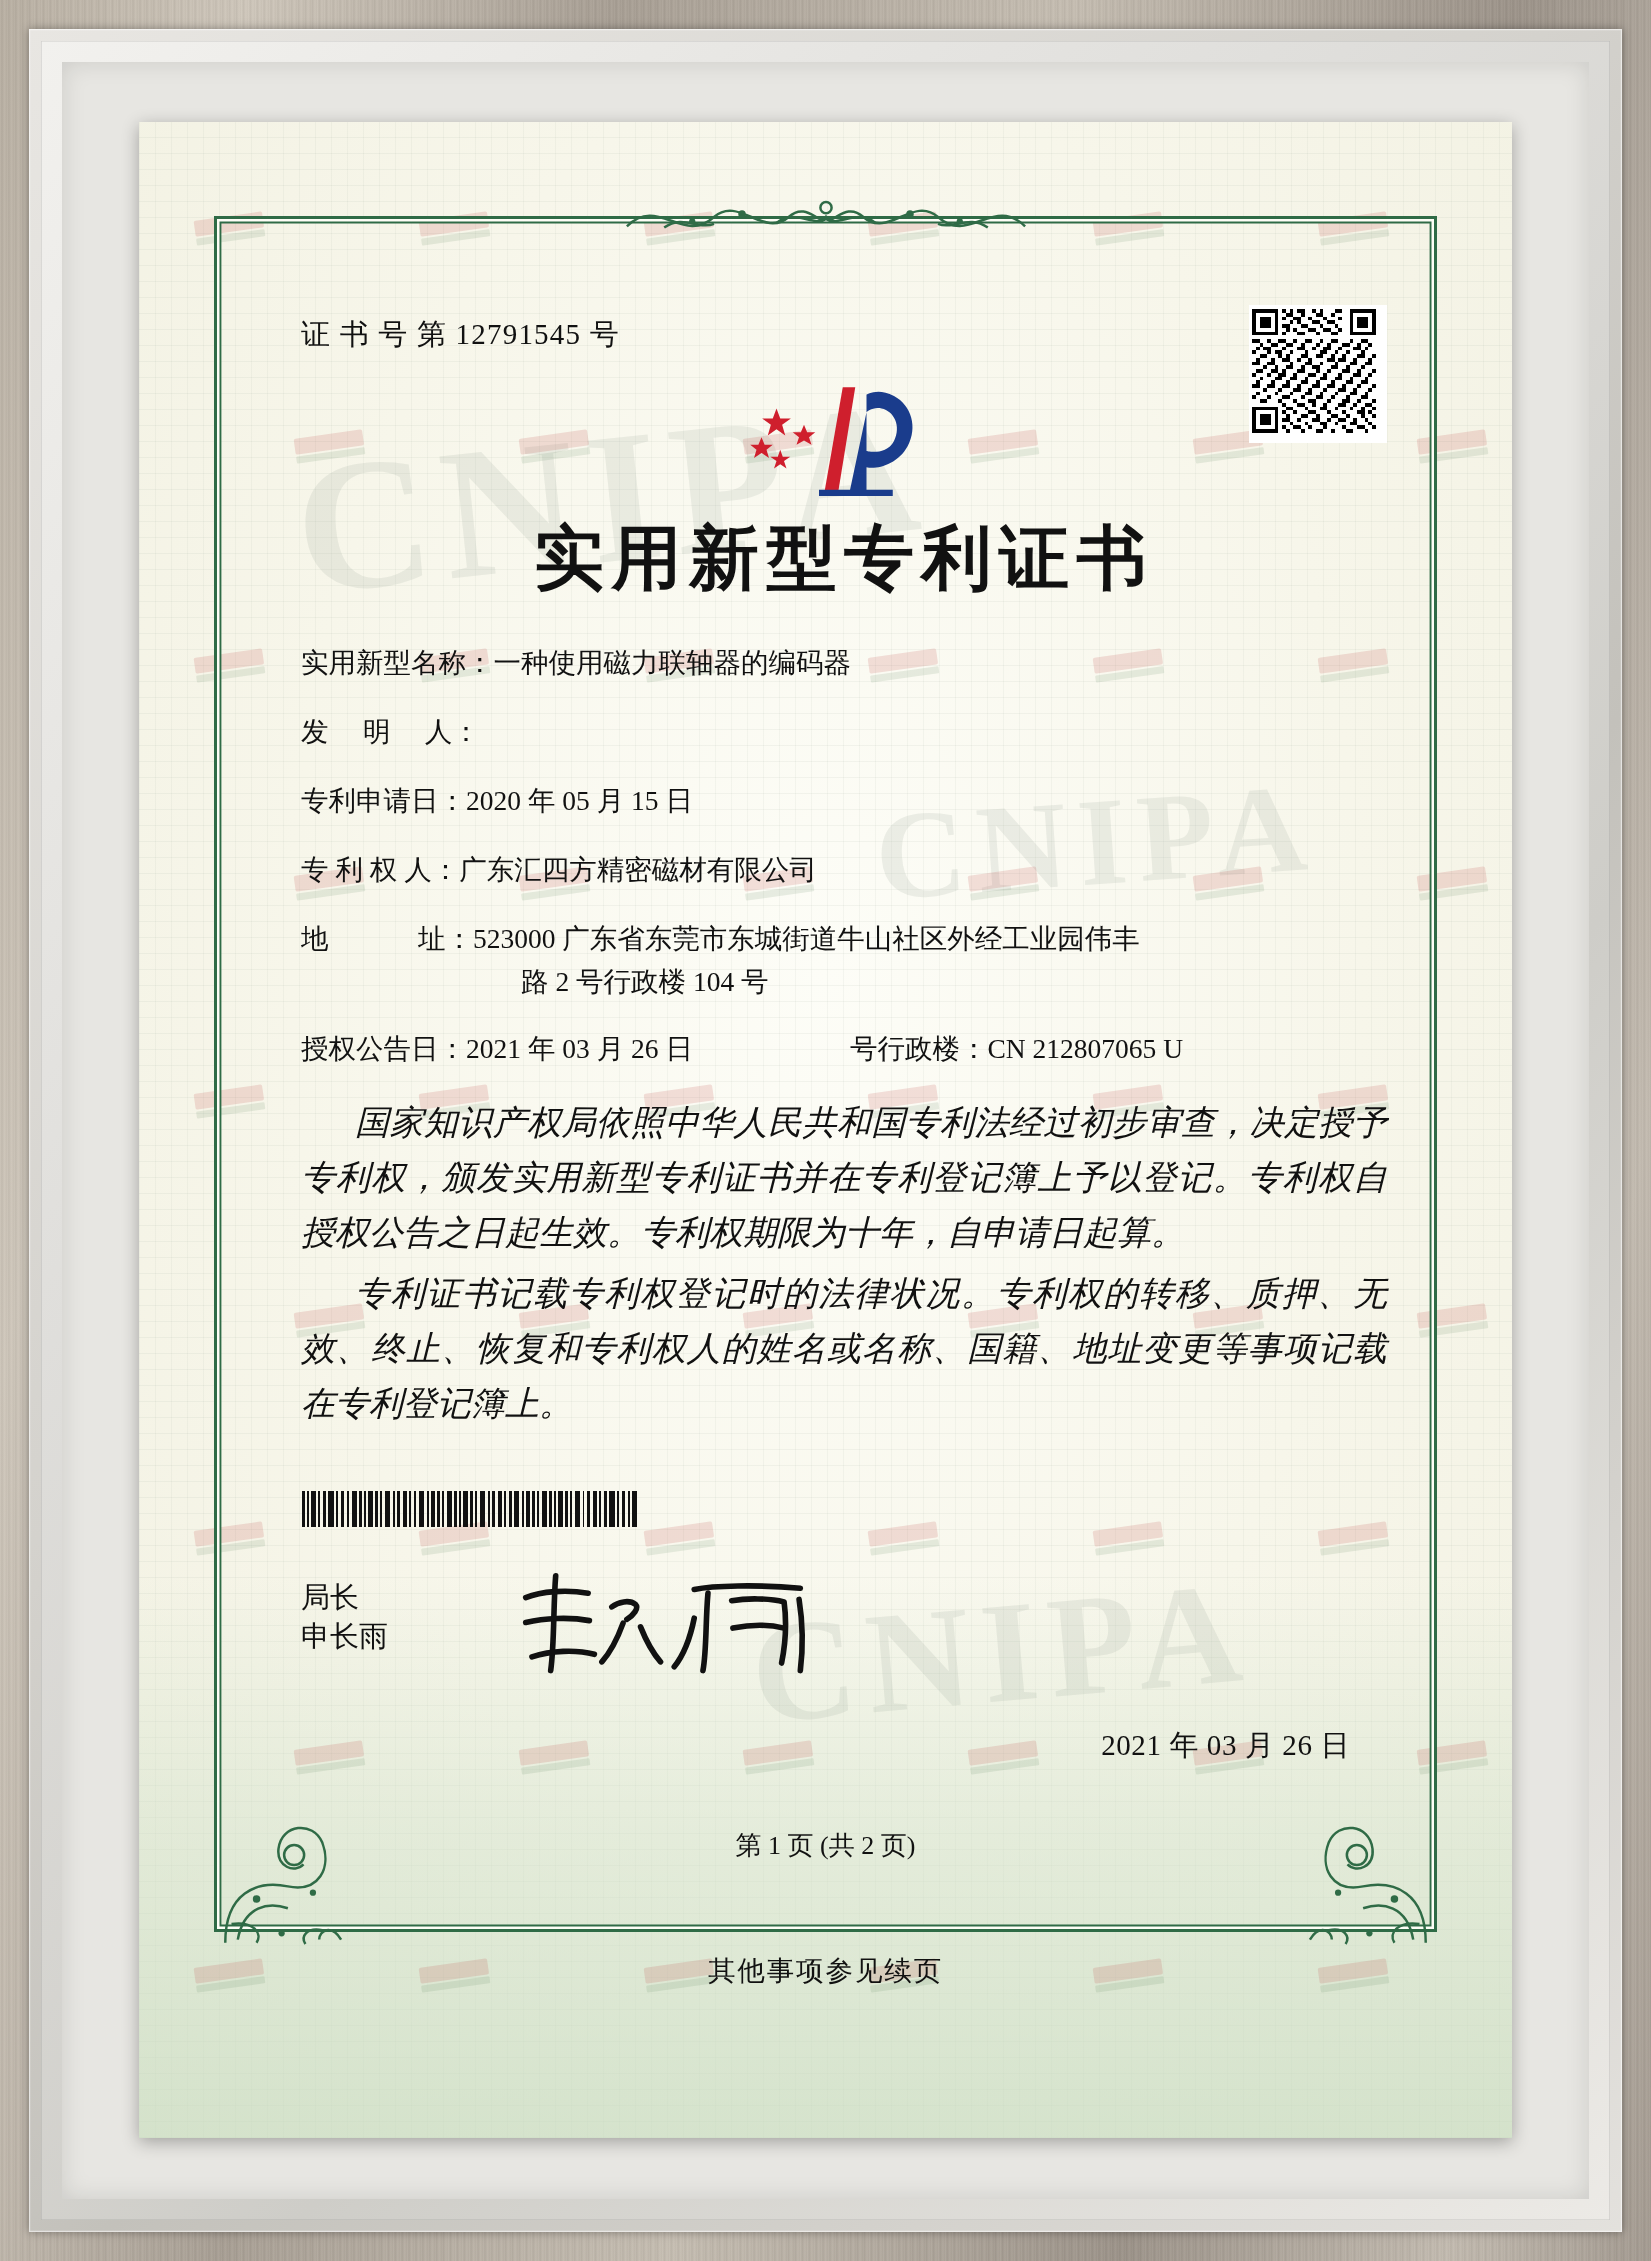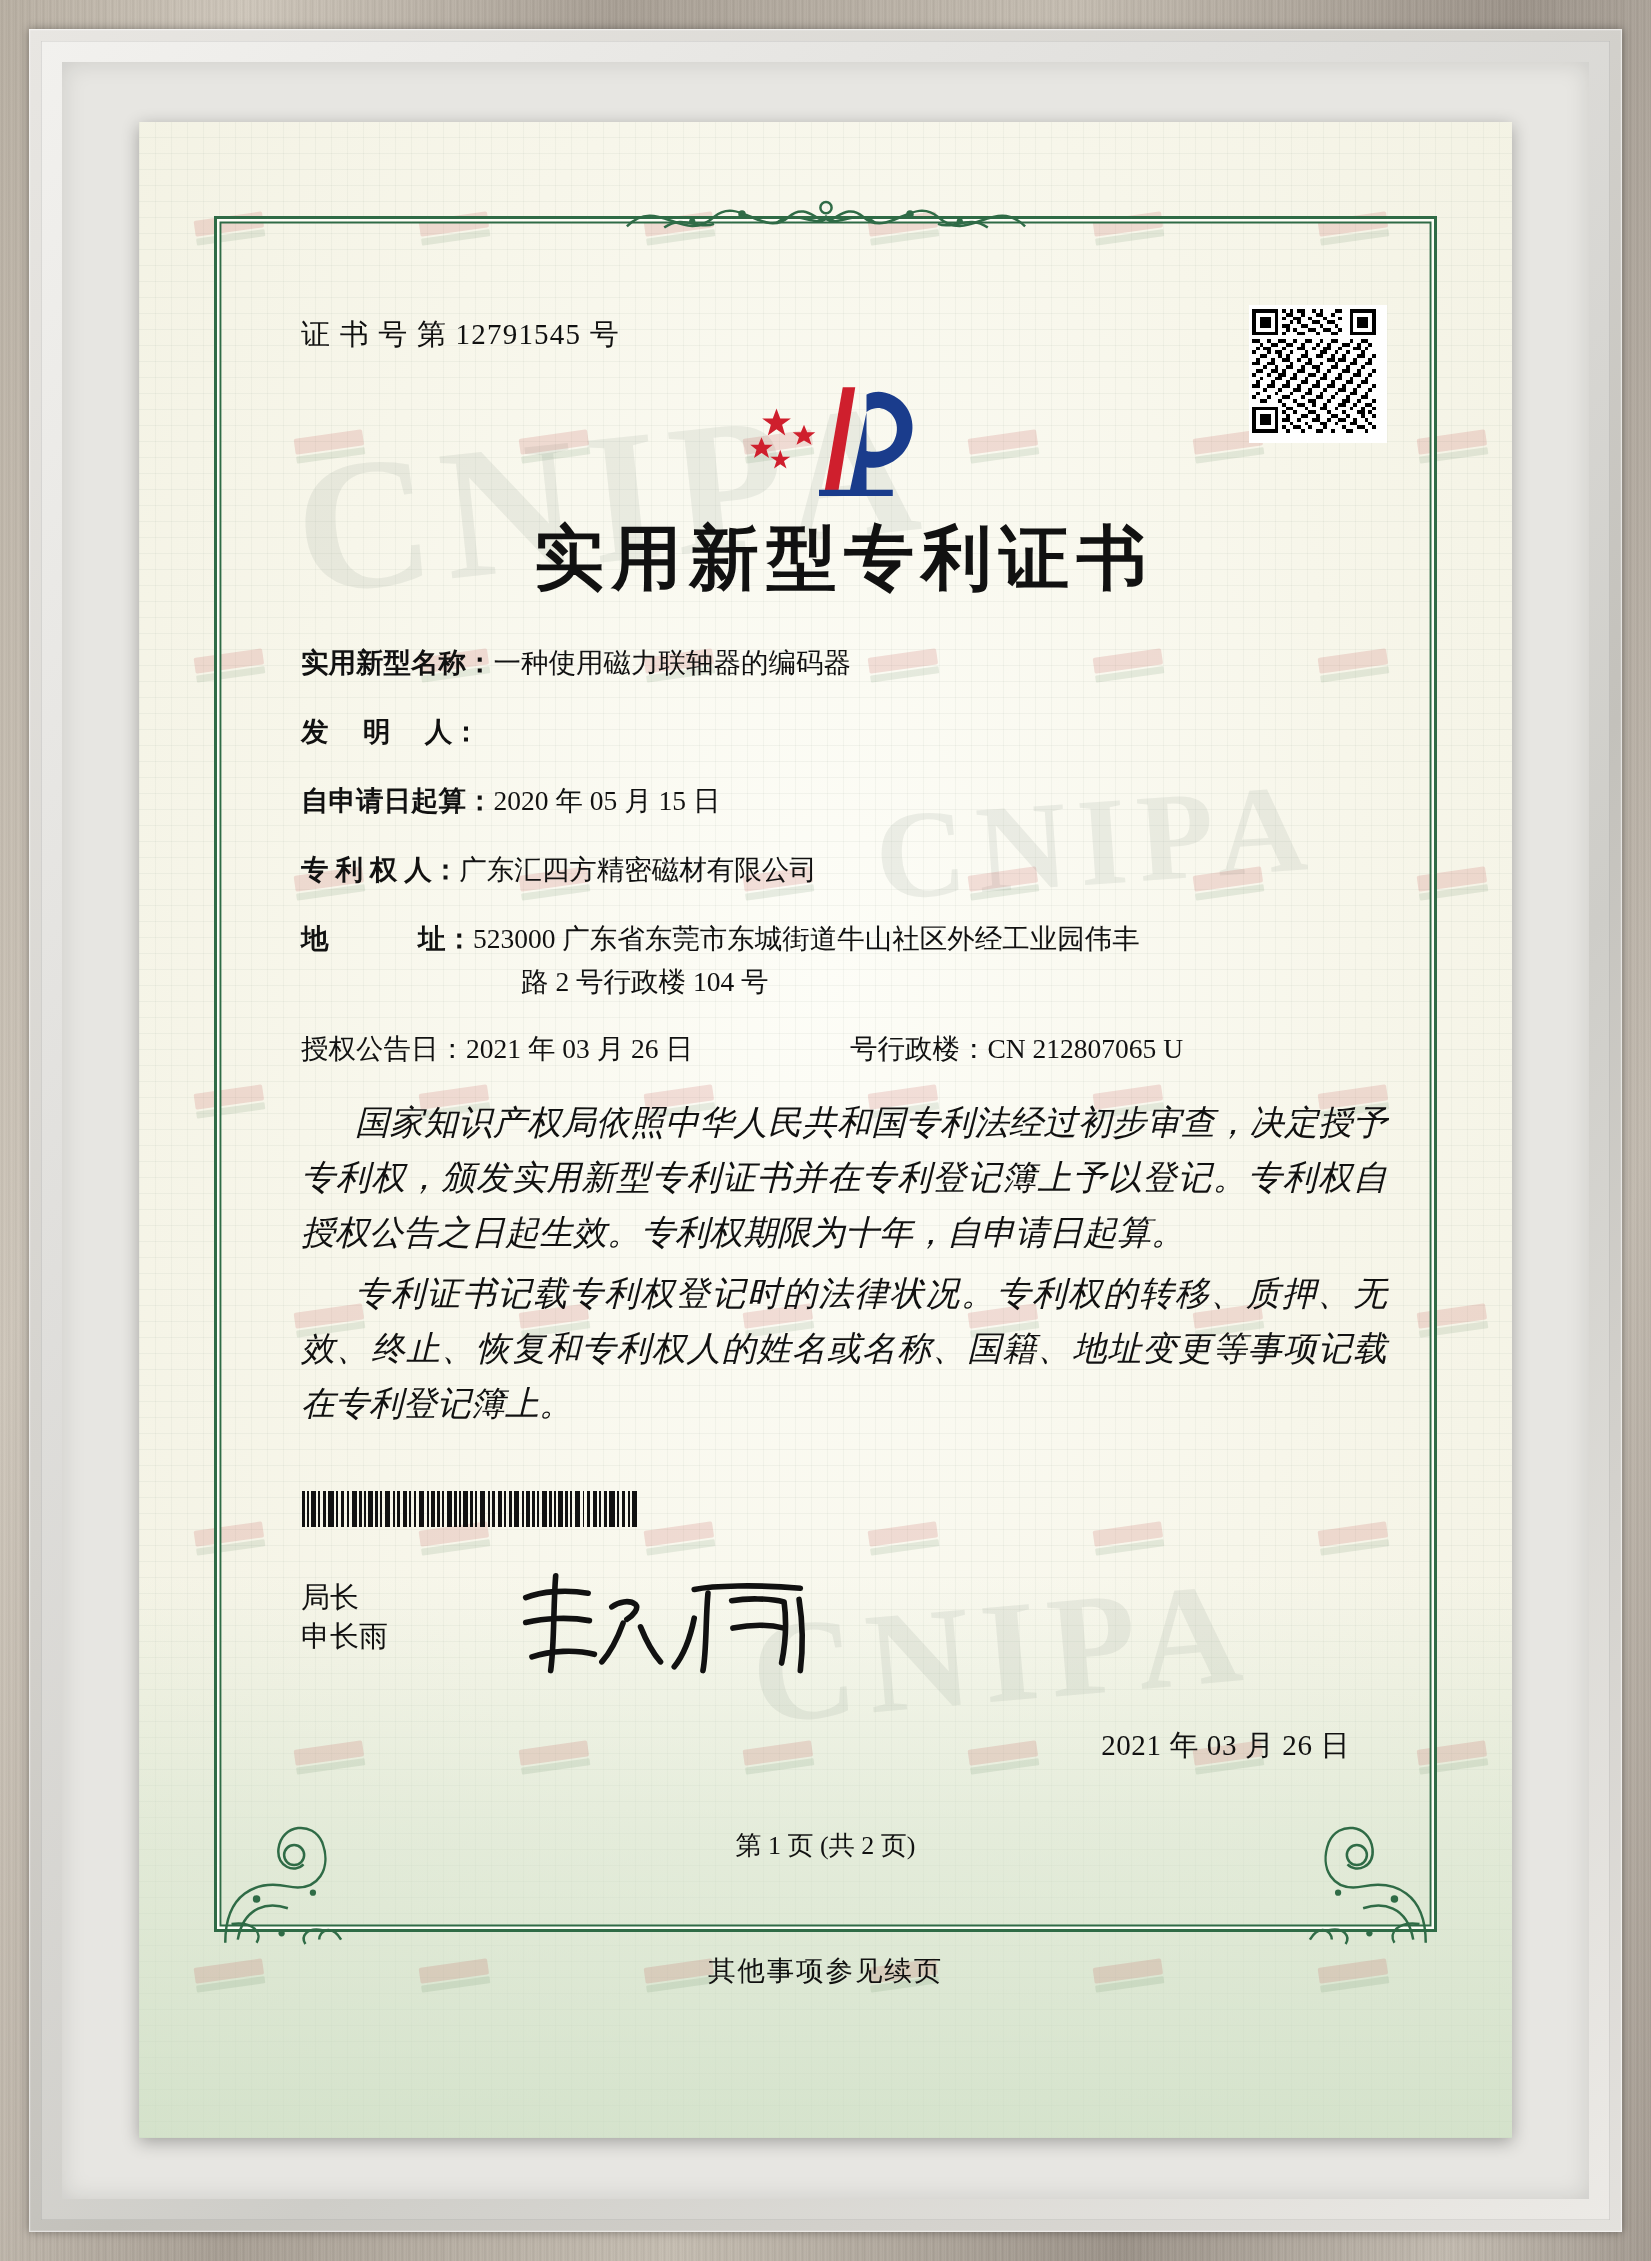--- a/index.html
+++ b/index.html
@@ -176,21 +176,20 @@
     font-size: 27.5px;
     color: #111;
     margin: 0 0 29px;
     line-height: 1.45;
     display: flex;
     align-items: baseline;
   }
   .field .lbl {
     white-space: pre;
     flex: none;
-    font-weight: bold;
   }
   .field .val { flex: 1; }
   .field-indent { padding-left: 220px; }
 
   .row-two {
     display: flex;
     font-size: 27.5px;
     color: #111;
     margin: 0 0 27.5px;
   }
@@ -830,21 +829,21 @@
         <span class="lbl">实用新型名称：</span>
         <span class="val">一种使用磁力联轴器的编码器</span>
       </div>
 
       <div class="field">
         <span class="lbl">发　 明　 人：</span>
       </div>
 
 
       <div class="field">
-        <span class="lbl">自申请日起算：</span>
+        <span class="lbl">专利申请日：</span>
         <span class="val">2020 年 05 月 15 日</span>
       </div>
 
       <div class="field">
         <span class="lbl">专 利 权 人：</span>
         <span class="val">广东汇四方精密磁材有限公司</span>
       </div>
 
       <div class="field" style="margin-bottom:3.7px">
         <span class="lbl">地　　 　址：</span>

